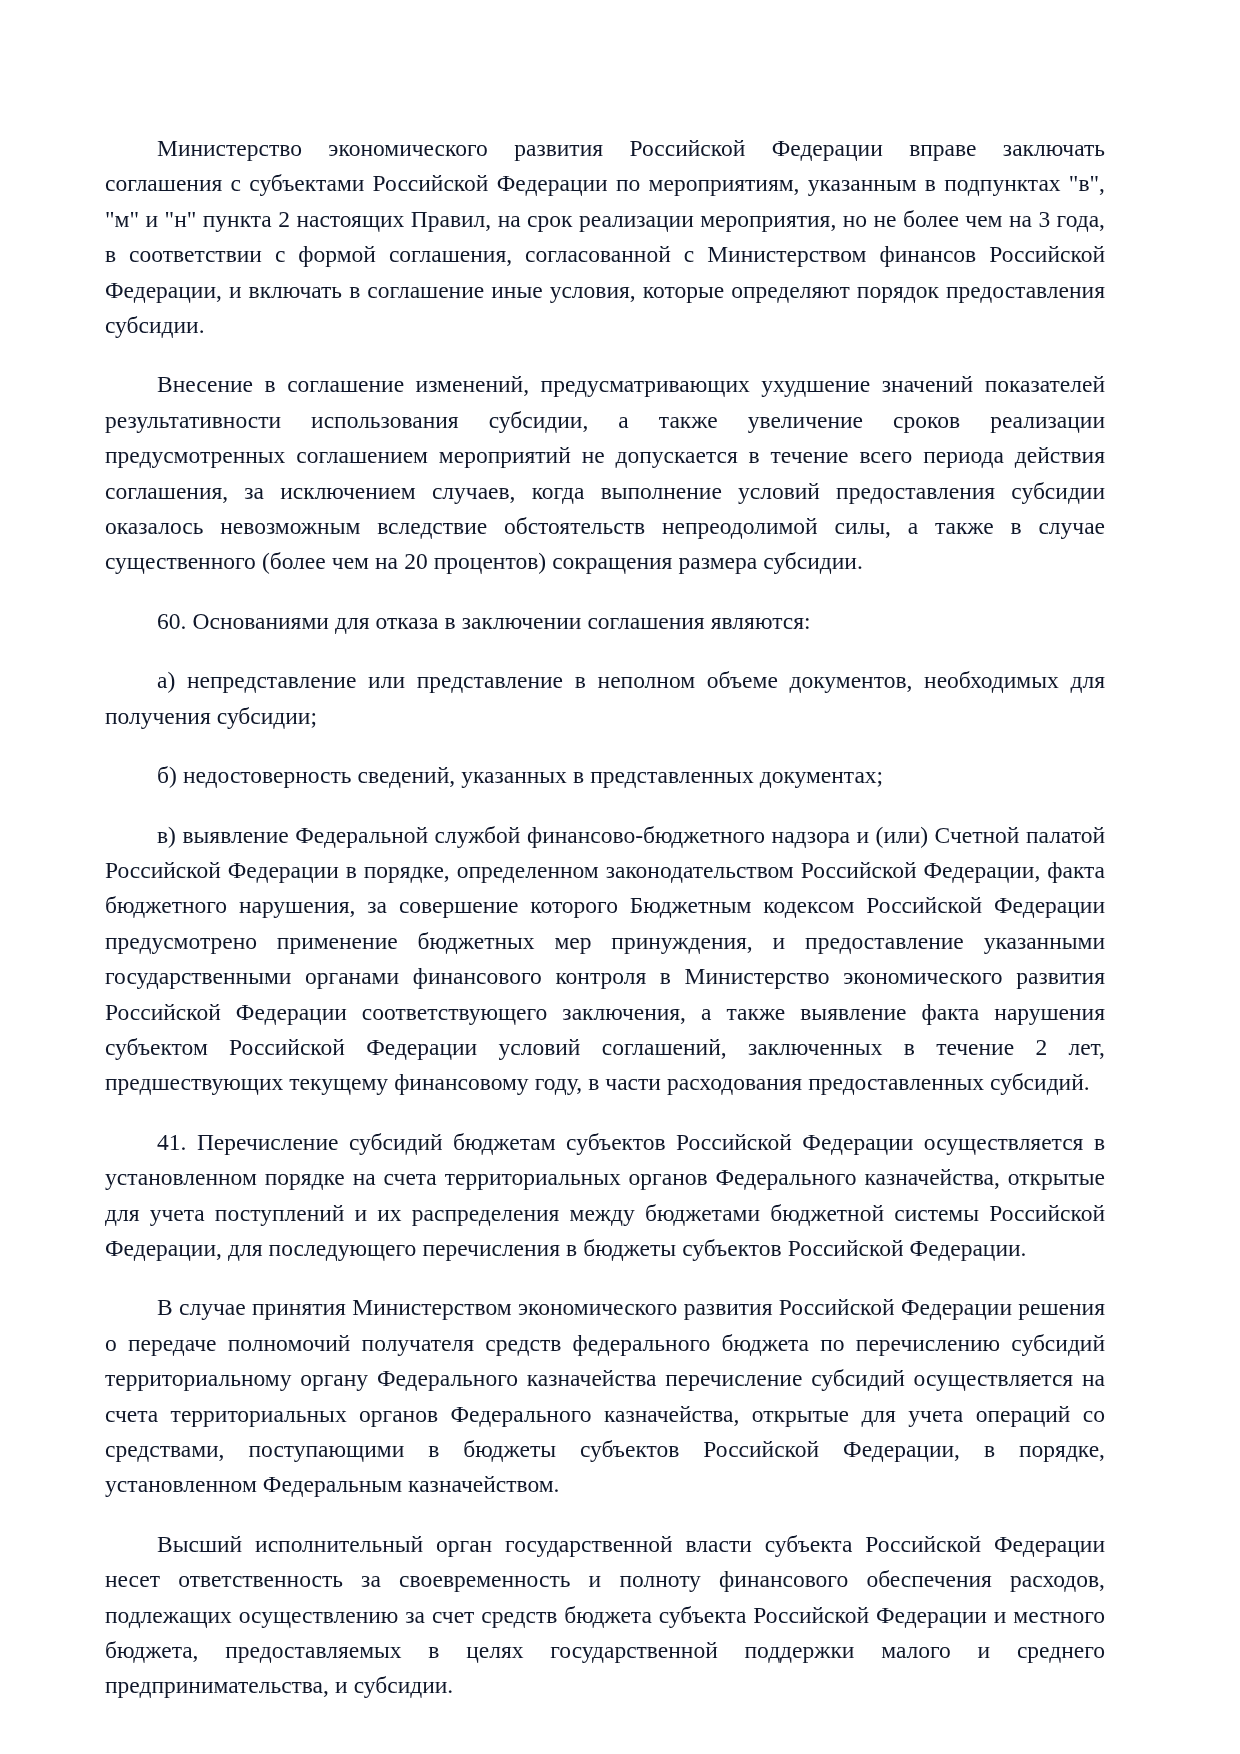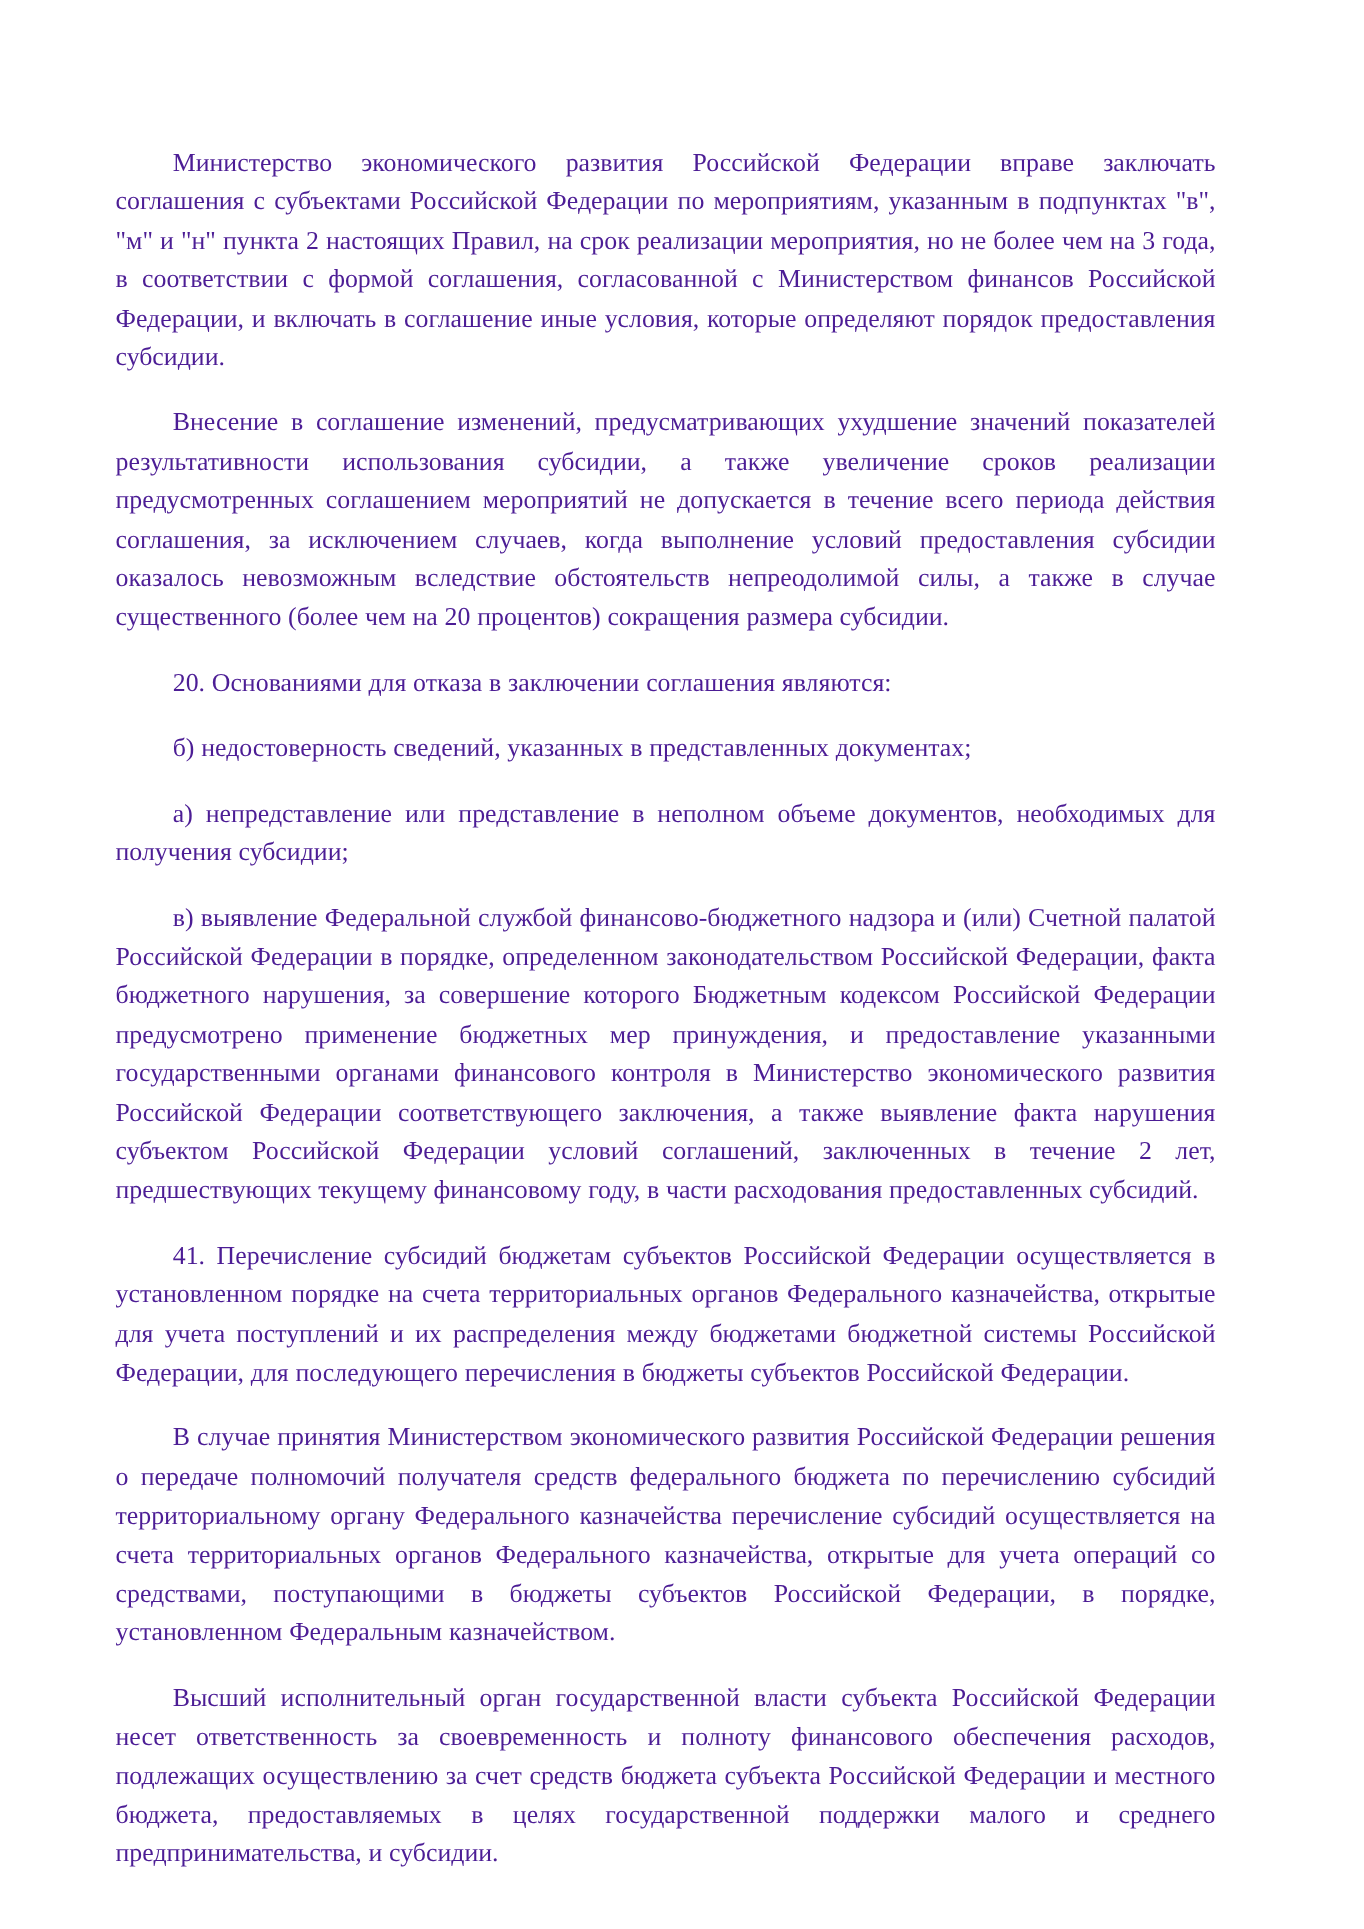--- a/index.html
+++ b/index.html
@@ -20,21 +20,21 @@
   .doc-body {
     position: absolute;
     left: 105px;
     top: 131px;
     width: 1000px;
   }
   p.para {
     font-family: "Liberation Serif", "DejaVu Serif", serif;
     font-size: 23.5px;
     line-height: 35.4px;
-    color: #4c1d95;
+    color: #0f172a;
     text-align: justify;
     text-justify: inter-word;
     text-indent: 52px;
     margin: 0 0 24px 0;
     -webkit-hyphens: none;
     hyphens: none;
     word-spacing: 0.01em;
   }
   p.para:last-child {
     margin-bottom: 0;
@@ -44,25 +44,25 @@
 <body>
 
 <div class="page">
   <div class="doc-body">
 
     <p class="para">Министерство экономического развития Российской Федерации вправе заключать соглашения с субъектами Российской Федерации по мероприятиям, указанным в подпунктах "в", "м" и "н" пункта 2 настоящих Правил, на срок реализации мероприятия, но не более чем на 3 года, в соответствии с формой соглашения, согласованной с Министерством финансов Российской Федерации, и включать в соглашение иные условия, которые определяют порядок предоставления субсидии.</p>
 
 
     <p class="para">Внесение в соглашение изменений, предусматривающих ухудшение значений показателей результативности использования субсидии, а также увеличение сроков реализации предусмотренных соглашением мероприятий не допускается в течение всего периода действия соглашения, за исключением случаев, когда выполнение условий предоставления субсидии оказалось невозможным вследствие обстоятельств непреодолимой силы, а также в случае существенного (более чем на 20 процентов) сокращения размера субсидии.</p>
 
-    <p class="para">20. Основаниями для отказа в заключении соглашения являются:</p>
+    <p class="para">60. Основаниями для отказа в заключении соглашения являются:</p>
+
+    <p class="para">а) непредставление или представление в неполном объеме документов, необходимых для получения субсидии;</p>
 
     <p class="para">б) недостоверность сведений, указанных в представленных документах;</p>
-
-    <p class="para">а) непредставление или представление в неполном объеме документов, необходимых для получения субсидии;</p>
 
     <p class="para">в) выявление Федеральной службой финансово-бюджетного надзора и (или) Счетной палатой Российской Федерации в порядке, определенном законодательством Российской Федерации, факта бюджетного нарушения, за совершение которого Бюджетным кодексом Российской Федерации предусмотрено применение бюджетных мер принуждения, и предоставление указанными государственными органами финансового контроля в Министерство экономического развития Российской Федерации соответствующего заключения, а также выявление факта нарушения субъектом Российской Федерации условий соглашений, заключенных в течение 2 лет, предшествующих текущему финансовому году, в части расходования предоставленных субсидий.</p>
 
     <p class="para">41. Перечисление субсидий бюджетам субъектов Российской Федерации осуществляется в установленном порядке на счета территориальных органов Федерального казначейства, открытые для учета поступлений и их распределения между бюджетами бюджетной системы Российской Федерации, для последующего перечисления в бюджеты субъектов Российской Федерации.</p>
 
     <p class="para">В случае принятия Министерством экономического развития Российской Федерации решения о передаче полномочий получателя средств федерального бюджета по перечислению субсидий территориальному органу Федерального казначейства перечисление субсидий осуществляется на счета территориальных органов Федерального казначейства, открытые для учета операций со средствами, поступающими в бюджеты субъектов Российской Федерации, в порядке, установленном Федеральным казначейством.</p>
 
     <p class="para">Высший исполнительный орган государственной власти субъекта Российской Федерации несет ответственность за своевременность и полноту финансового обеспечения расходов, подлежащих осуществлению за счет средств бюджета субъекта Российской Федерации и местного бюджета, предоставляемых в целях государственной поддержки малого и среднего предпринимательства, и субсидии.</p>
 
   </div>

